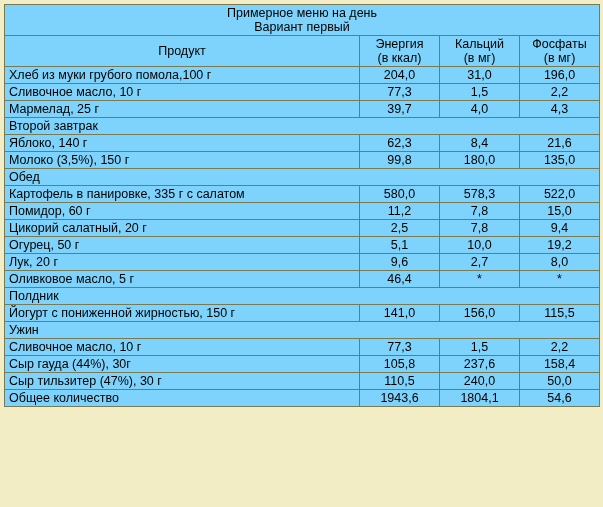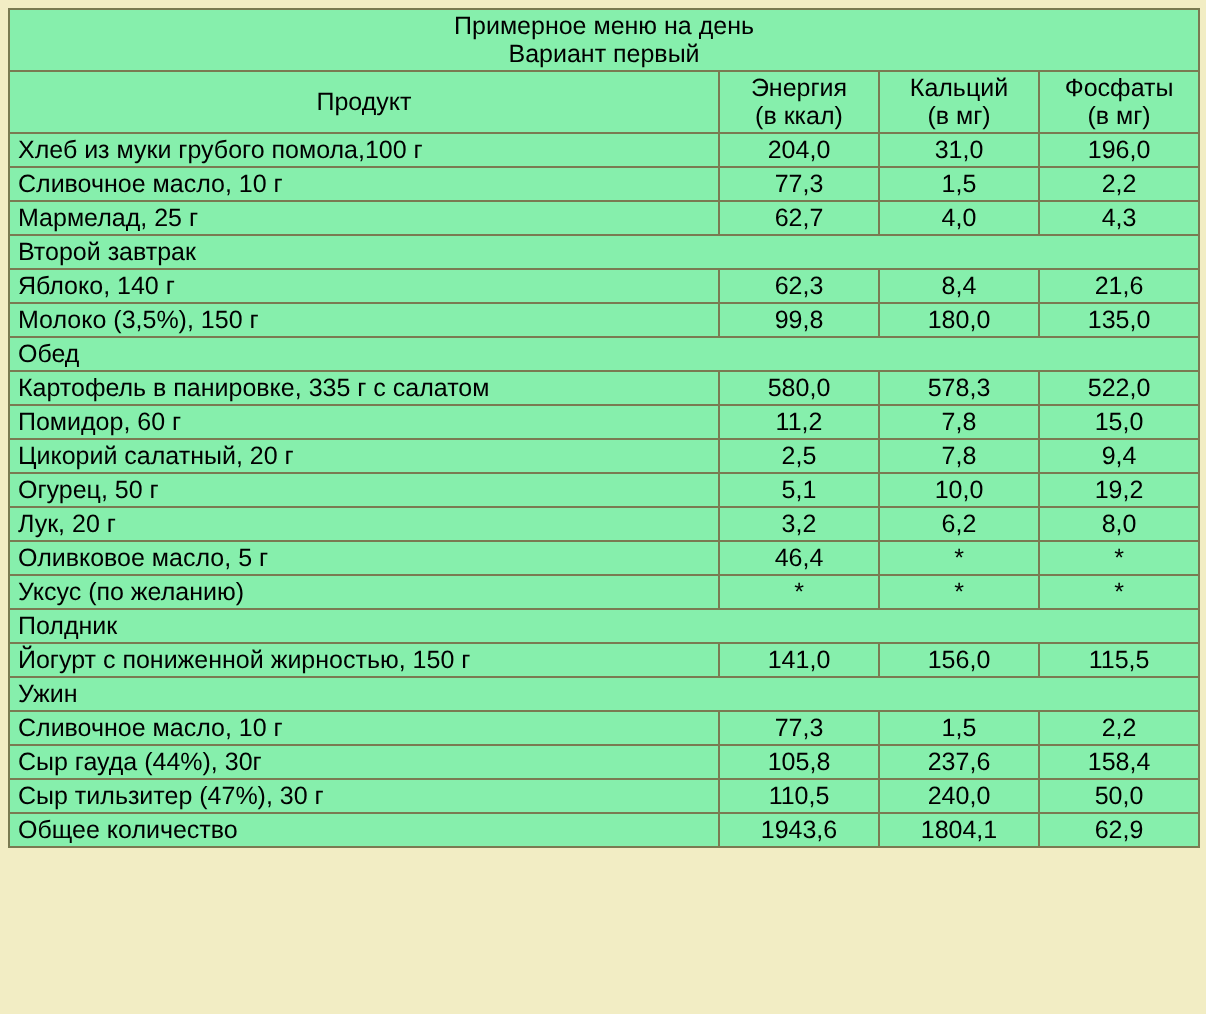--- a/index.html
+++ b/index.html
@@ -16,21 +16,21 @@
     height: 507px;
     box-sizing: border-box;
     background: #f2edc4;
     position: relative;
     overflow: hidden;
   }
   table.menu {
     border-collapse: collapse;
     width: 595px;
     margin: 4px;
-    background: #86efac;
+    background: #7dd3fc;
     table-layout: fixed;
   }
   table.menu td, table.menu th {
     border: 1px solid #7a7a52;
     font-size: 12.5px;
     color: #000000;
     padding: 1px 4px;
     font-weight: normal;
     vertical-align: middle;
     line-height: 14px;
@@ -116,21 +116,21 @@
           <td class="num">196,0</td>
         </tr>
         <tr class="row-h">
           <td class="item-name">Сливочное масло, 10 г</td>
           <td class="num">77,3</td>
           <td class="num">1,5</td>
           <td class="num">2,2</td>
         </tr>
         <tr class="row-h">
           <td class="item-name">Мармелад, 25 г</td>
-          <td class="num">62,7</td>
+          <td class="num">39,7</td>
           <td class="num">4,0</td>
           <td class="num">4,3</td>
         </tr>
         <tr class="group-row row-h">
           <td colspan="4">Второй завтрак</td>
         </tr>
         <tr class="row-h">
           <td class="item-name">Яблоко, 140 г</td>
           <td class="num">62,3</td>
           <td class="num">8,4</td>
@@ -164,36 +164,30 @@
           <td class="num">9,4</td>
         </tr>
         <tr class="row-h">
           <td class="item-name">Огурец, 50 г</td>
           <td class="num">5,1</td>
           <td class="num">10,0</td>
           <td class="num">19,2</td>
         </tr>
         <tr class="row-h">
           <td class="item-name">Лук, 20 г</td>
-          <td class="num">3,2</td>
-          <td class="num">6,2</td>
+          <td class="num">9,6</td>
+          <td class="num">2,7</td>
           <td class="num">8,0</td>
         </tr>
         <tr class="row-h">
           <td class="item-name">Оливковое масло, 5 г</td>
           <td class="num">46,4</td>
           <td class="num">*</td>
           <td class="num">*</td>
         </tr>
-        <tr class="row-h">
-          <td class="item-name">Уксус (по желанию)</td>
-          <td class="num">*</td>
-          <td class="num">*</td>
-          <td class="num">*</td>
-        </tr>
         <tr class="group-row row-h">
           <td colspan="4">Полдник</td>
         </tr>
         <tr class="row-h">
           <td class="item-name">Йогурт с пониженной жирностью, 150 г</td>
           <td class="num">141,0</td>
           <td class="num">156,0</td>
           <td class="num">115,5</td>
         </tr>
         <tr class="group-row row-h">
@@ -214,17 +208,17 @@
         <tr class="row-h">
           <td class="item-name">Сыр тильзитер (47%), 30 г</td>
           <td class="num">110,5</td>
           <td class="num">240,0</td>
           <td class="num">50,0</td>
         </tr>
         <tr class="total-row row-h">
           <td>Общее количество</td>
           <td class="num">1943,6</td>
           <td class="num">1804,1</td>
-          <td class="num">62,9</td>
+          <td class="num">54,6</td>
         </tr>
       </tbody>
   </table>
 </div>
 
 </body></html>

